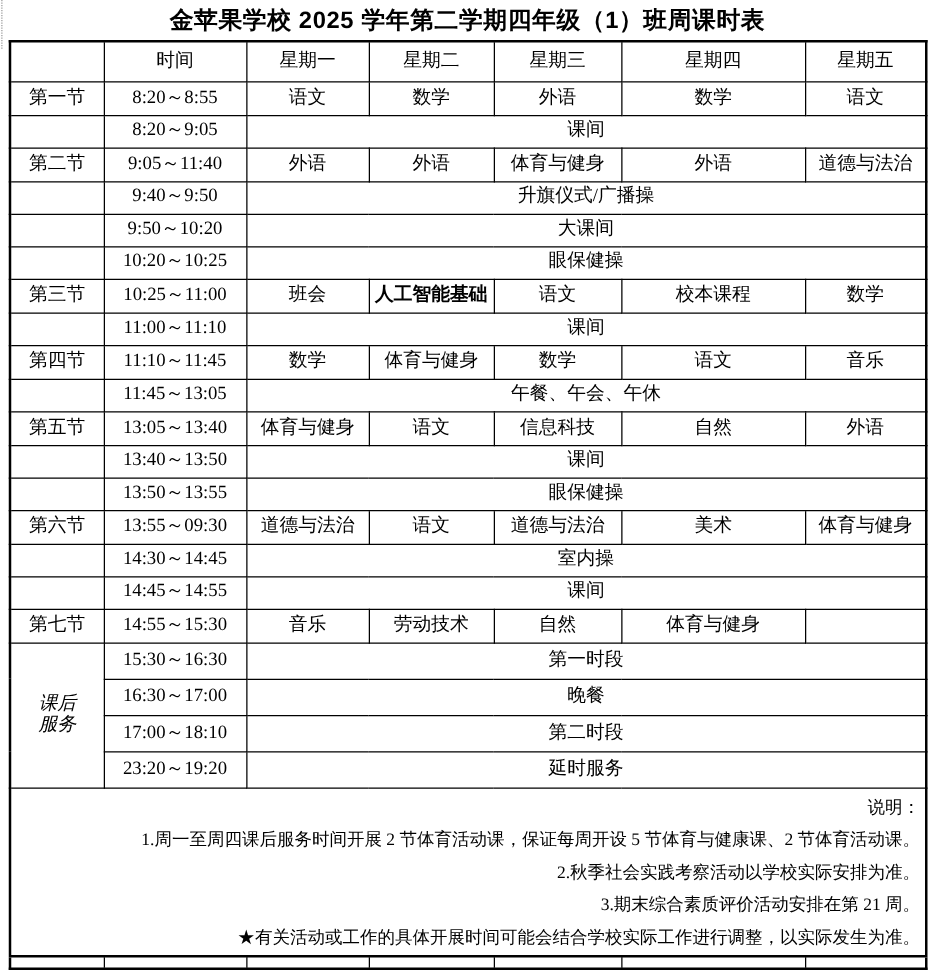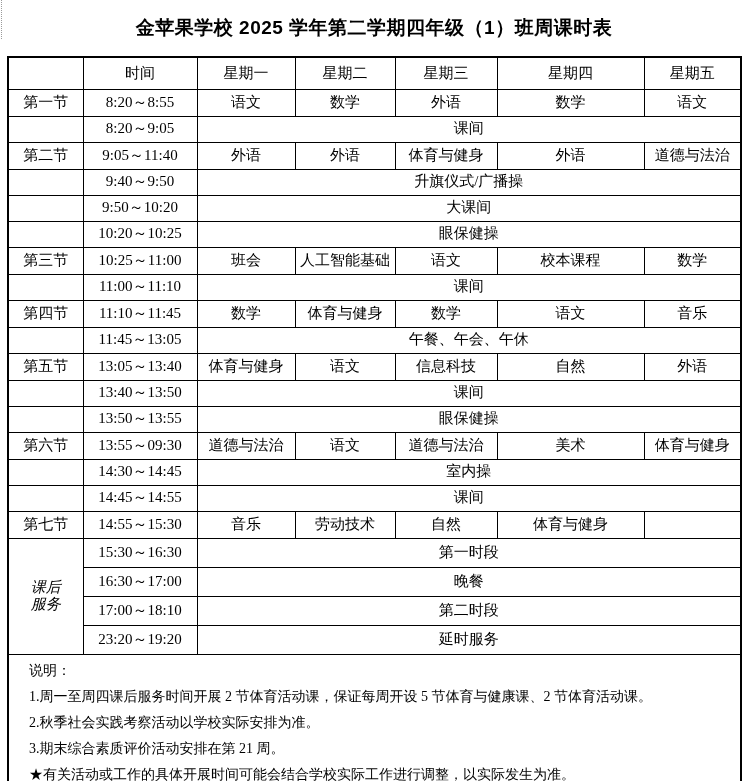--- a/index.html
+++ b/index.html
@@ -10,21 +10,21 @@
     background: #ffffff;
     color: #000000;
     font-family: "Liberation Serif", serif;
   }
   .page { position: relative; width: 748px; height: 781px; }
   .page-break-line {
     position: absolute; left: 1px; top: 0; height: 39px; width: 0;
     border-left: 1px dotted #9a9a9a;
   }
   .title-bar {
-    height: 56px;
+    height: 32px;
     display: flex; align-items: center; justify-content: center;
     font-family: "Liberation Sans", sans-serif;
     font-weight: bold;
     font-size: 19px;
     letter-spacing: 0.5px;
   }
   table.timetable {
     border-collapse: collapse;
     table-layout: fixed;
     margin-left: 7px;
@@ -37,25 +37,25 @@
     vertical-align: middle;
     font-size: 15px;
     padding: 0;
     overflow: hidden;
     line-height: 1.15;
   }
   tr.r-hd  { height: 32px; }
   tr.r-cls { height: 27px; }
   tr.r-brk { height: 26px; }
   tr.r-aft { height: 29px; }
-  td.small { font-size: 12px; }
+  td.small { font-size: 12px; font-weight: bold; }
   td.service-cell { white-space: pre-line; line-height: 1.7; font-style: italic; }
   tr.r-notes td {
     height: 134px;
-    text-align: left;
+    text-align: right;
     vertical-align: top;
     padding: 3px 4px 0 20px;
     border-bottom: 2px solid #000;
   }
   .note-line { font-size: 14px; line-height: 26px; white-space: nowrap; }
   tr.r-partial { height: 10px; }
   tr.r-partial td { border-bottom: none; }
 </style>
 </head>
 <body>

